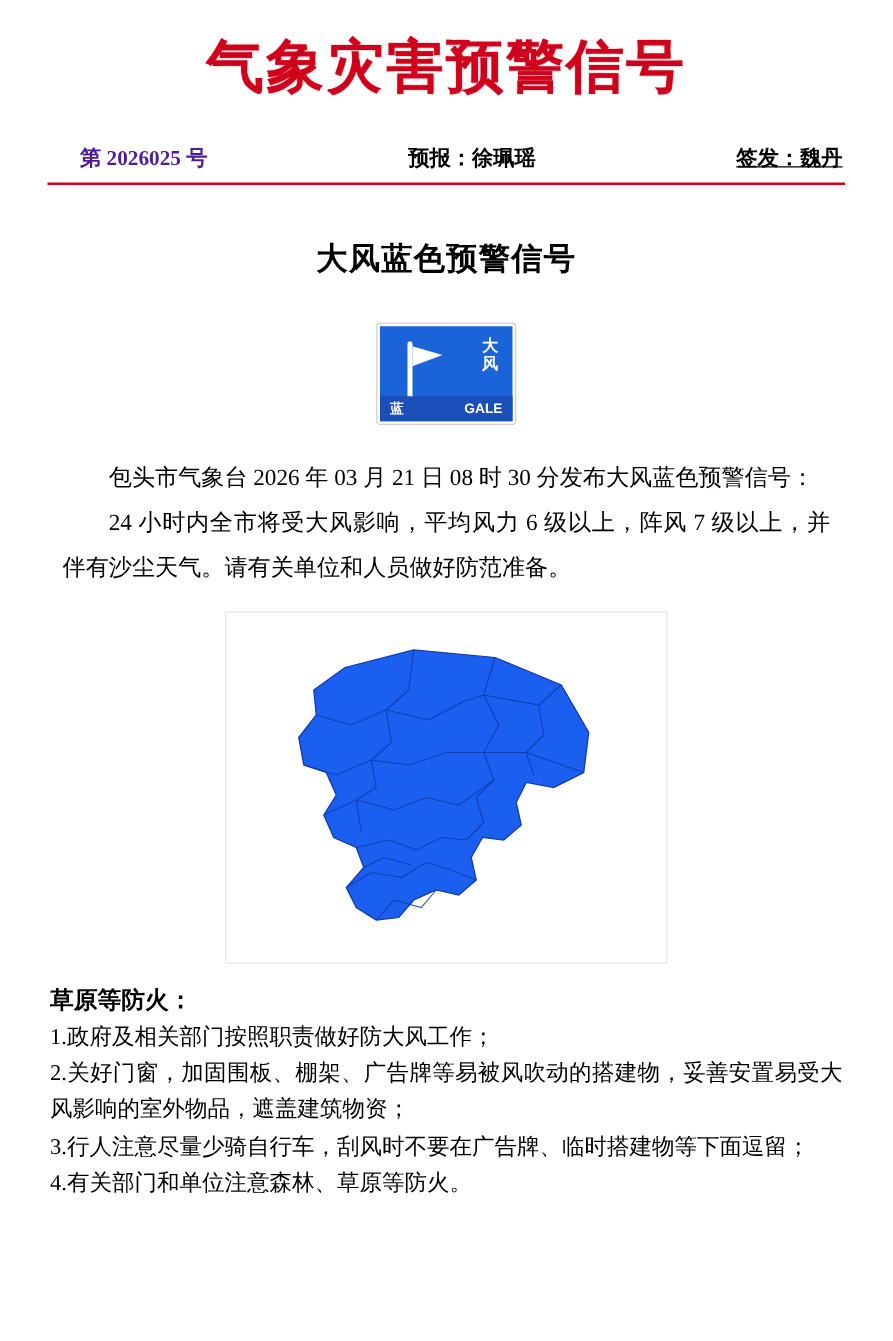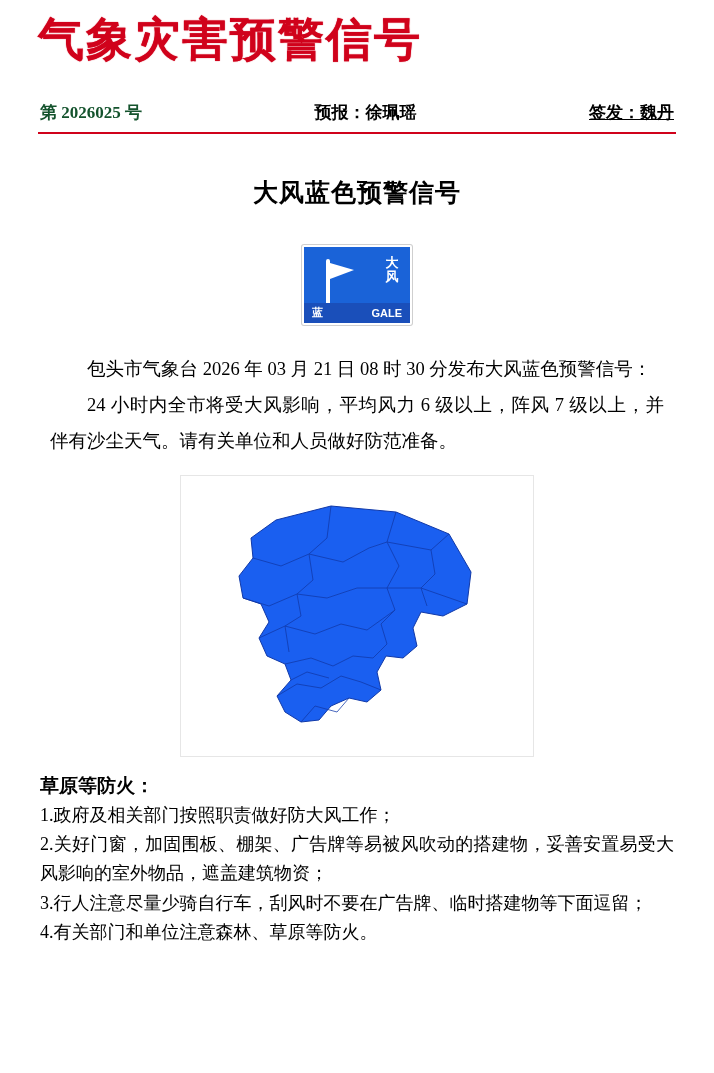--- a/index.html
+++ b/index.html
@@ -16,41 +16,43 @@
     overflow: hidden;
   }
   .page {
     width: 714px;
     height: 1073px;
     position: relative;
     box-sizing: border-box;
     padding: 0 38px;
   }
   .doc-title {
+    text-align: center;
     color: #d0021b;
     font-family: "Liberation Serif", "DejaVu Serif", serif;
     font-weight: bold;
     font-size: 46px;
     letter-spacing: 2px;
-    margin-top: 14px;
+    margin-top: 28px;
     line-height: 1.15;
     text-shadow: 0 0 1px #d0021b;
   }
   .meta-row {
     display: flex;
     align-items: baseline;
     margin-top: 34px;
     font-size: 17px;
     font-weight: bold;
     padding: 0 2px;
   }
   .meta-no {
-    color: #14532d;
+    color: #4c1d95;
     flex: 0 0 auto;
     white-space: nowrap;
+    margin-left: 24px;
   }
   .meta-forecaster {
     flex: 1 1 auto;
     text-align: center;
     color: #000;
     white-space: nowrap;
   }
   .meta-issuer {
     flex: 0 0 auto;
     text-align: right;

